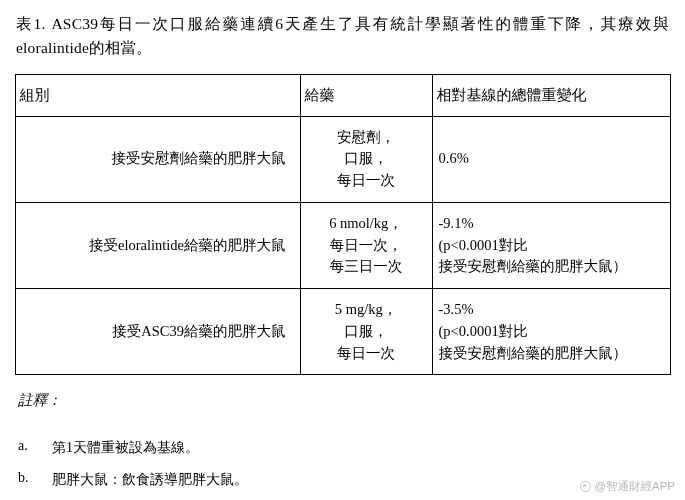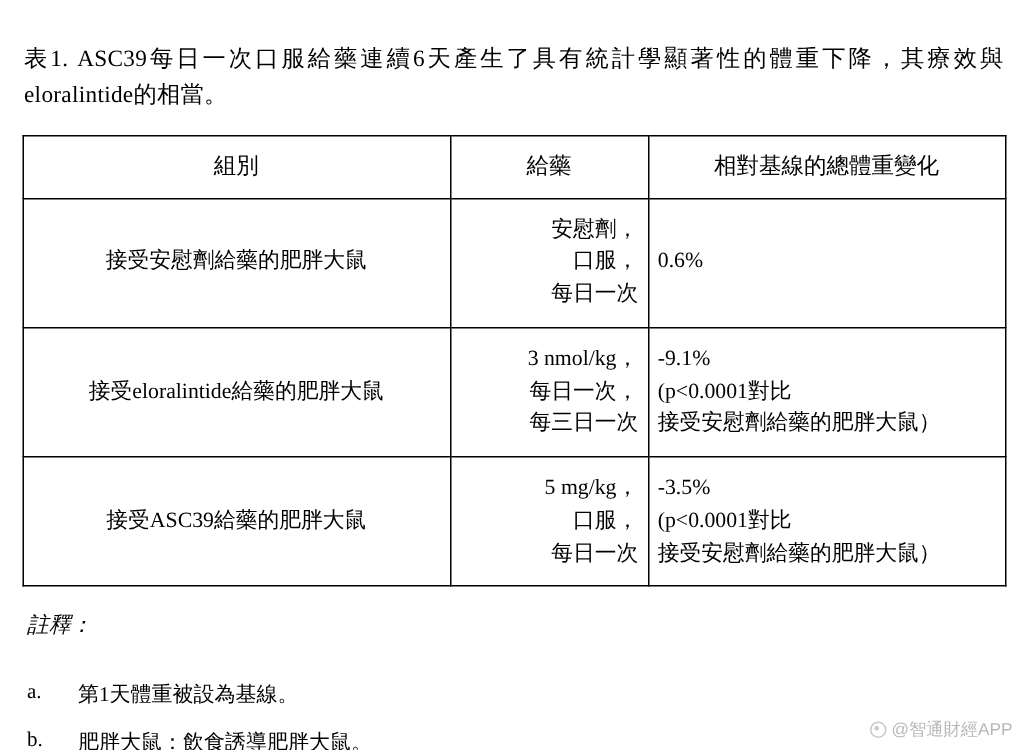--- a/index.html
+++ b/index.html
@@ -19,50 +19,50 @@
     position: relative;
     width: 685px;
     height: 500px;
     box-sizing: border-box;
     padding: 12px 14px 0 14px;
   }
   .caption {
     font-size: 15.5px;
     line-height: 1.55;
     text-align: justify;
-    margin: 16px 2px 14px 2px;
+    margin: 0 2px 14px 2px;
     letter-spacing: 0.2px;
   }
   table.data {
     border-collapse: collapse;
     width: 655px;
     margin: 0 auto;
     table-layout: fixed;
   }
   table.data th, table.data td {
     border: 1px solid #000000;
     vertical-align: middle;
     font-weight: normal;
     font-size: 14.5px;
     line-height: 1.5;
   }
   table.data th {
-    text-align: center;
+    text-align: left;
     padding: 9px 4px;
     font-size: 15px;
   }
   col.c1 { width: 285px; }
   col.c2 { width: 132px; }
   col.c3 { width: 238px; }
   td.group {
-    text-align: center;
+    text-align: right;
     padding: 10px 14px;
   }
   td.dose {
-    text-align: right;
+    text-align: center;
     padding: 10px 6px;
   }
   td.change {
     text-align: left;
     padding: 10px 6px;
   }
   .dose-line, .change-line {
     display: block;
   }
   .notes-title {
@@ -143,21 +143,21 @@
           <span class="dose-line">口服，</span>
           <span class="dose-line">每日一次</span>
         </td>
         <td class="change">
           <span class="change-line">0.6%</span>
         </td>
       </tr>
       <tr>
         <td class="group">接受eloralintide給藥的肥胖大鼠</td>
         <td class="dose">
-          <span class="dose-line">3 nmol/kg，</span>
+          <span class="dose-line">6 nmol/kg，</span>
           <span class="dose-line">每日一次，</span>
           <span class="dose-line">每三日一次</span>
         </td>
         <td class="change">
           <span class="change-line">-9.1%</span>
           <span class="change-line ital">(p&lt;0.0001對比</span>
           <span class="change-line">接受安慰劑給藥的肥胖大鼠）</span>
         </td>
       </tr>
       <tr>

